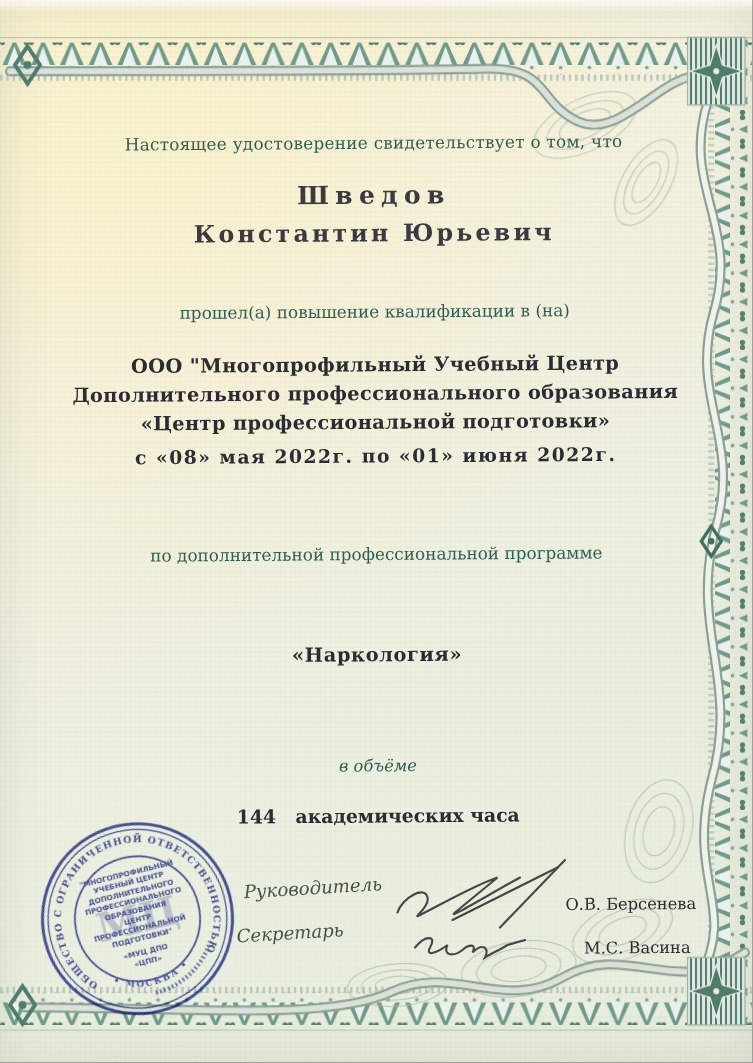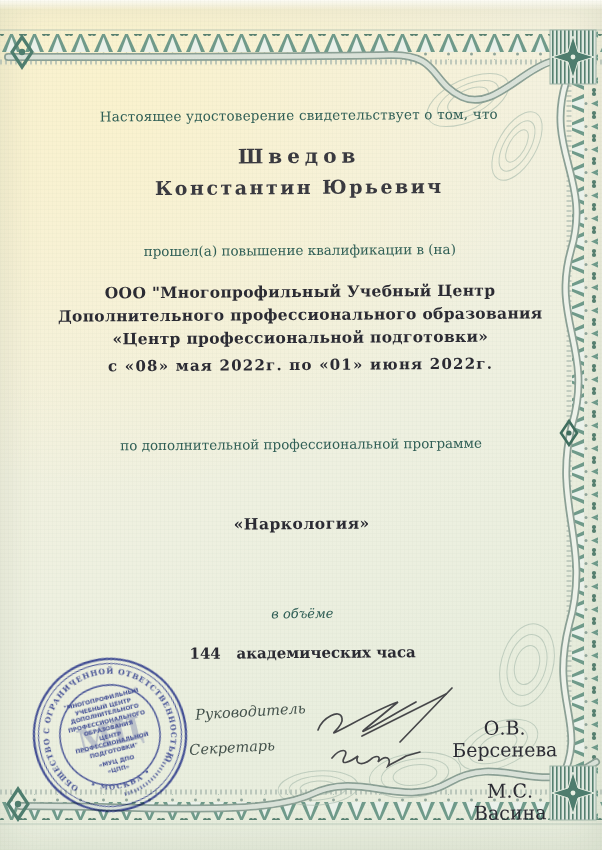--- a/index.html
+++ b/index.html
@@ -28,23 +28,23 @@
   .org{font-size:15.5px;font-weight:bold;letter-spacing:.3px;color:#2b2b33;}
   .org1{top:282px;}.org2{top:305px;}.org3{top:328px;}
   .period{top:356px;font-size:15px;font-weight:bold;letter-spacing:1.2px;color:#2b2b33;}
   .prog-intro{top:436px;font-size:13.5px;}
   .prog-name{top:514px;font-size:15.5px;font-weight:bold;letter-spacing:.5px;color:#2b2b33;}
   .vol-label{top:606px;font-size:13px;font-style:italic;}
   .vol-value{top:644px;font-size:15px;font-weight:bold;white-space:pre;color:#2b2b33;}
   .role{position:absolute;font-size:14.5px;font-style:italic;color:#44524c;transform:rotate(-3deg);}
   .role-director{left:193px;top:703px;}
   .role-secretary{left:187px;top:739px;}
-  .signer-name{position:absolute;font-size:19px;color:#2b2b33;text-align:center;}
+  .signer-name{position:absolute;font-size:13px;color:#2b2b33;text-align:center;}
   .name-director{left:440px;top:718px;width:125px;}
-  .name-secretary{left:450px;top:753px;width:115px;margin-top:28px;}
+  .name-secretary{left:450px;top:753px;width:115px;}
   .stamp{position:absolute;left:15px;top:640px;width:190px;height:190px;z-index:2;
          transform:rotate(-14deg);mix-blend-mode:multiply;opacity:.92;}
   .signatures{position:absolute;inset:0;z-index:3;pointer-events:none;}
 </style>
 </head>
 <body>
 
 <div class="page">
 
   <svg class="decor" viewBox="0 0 602 850">

